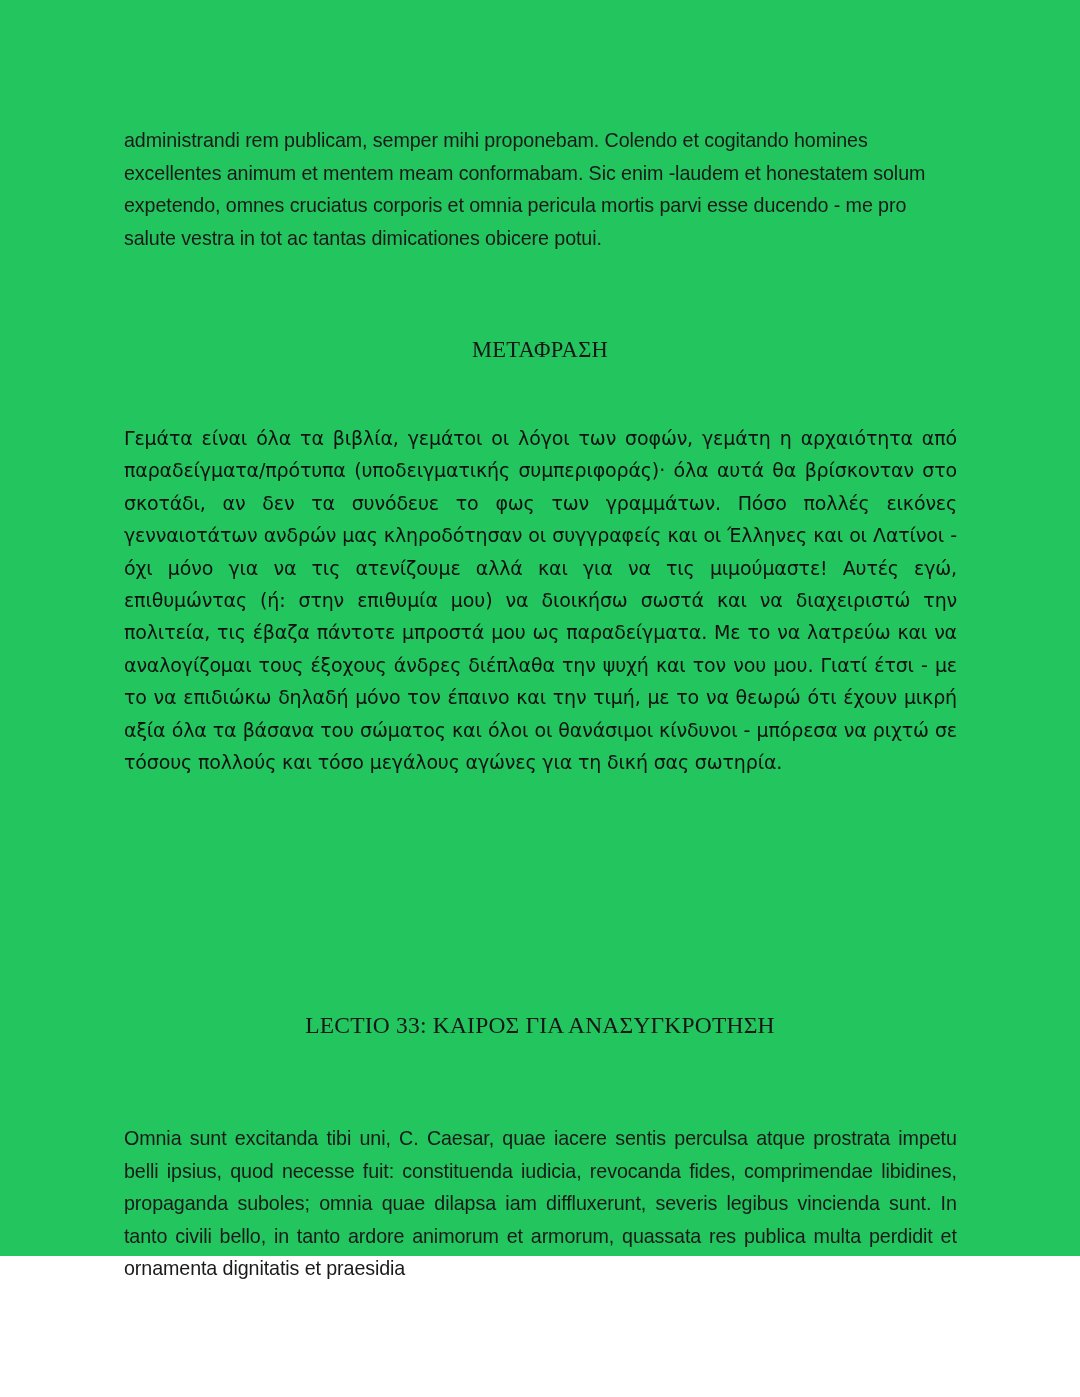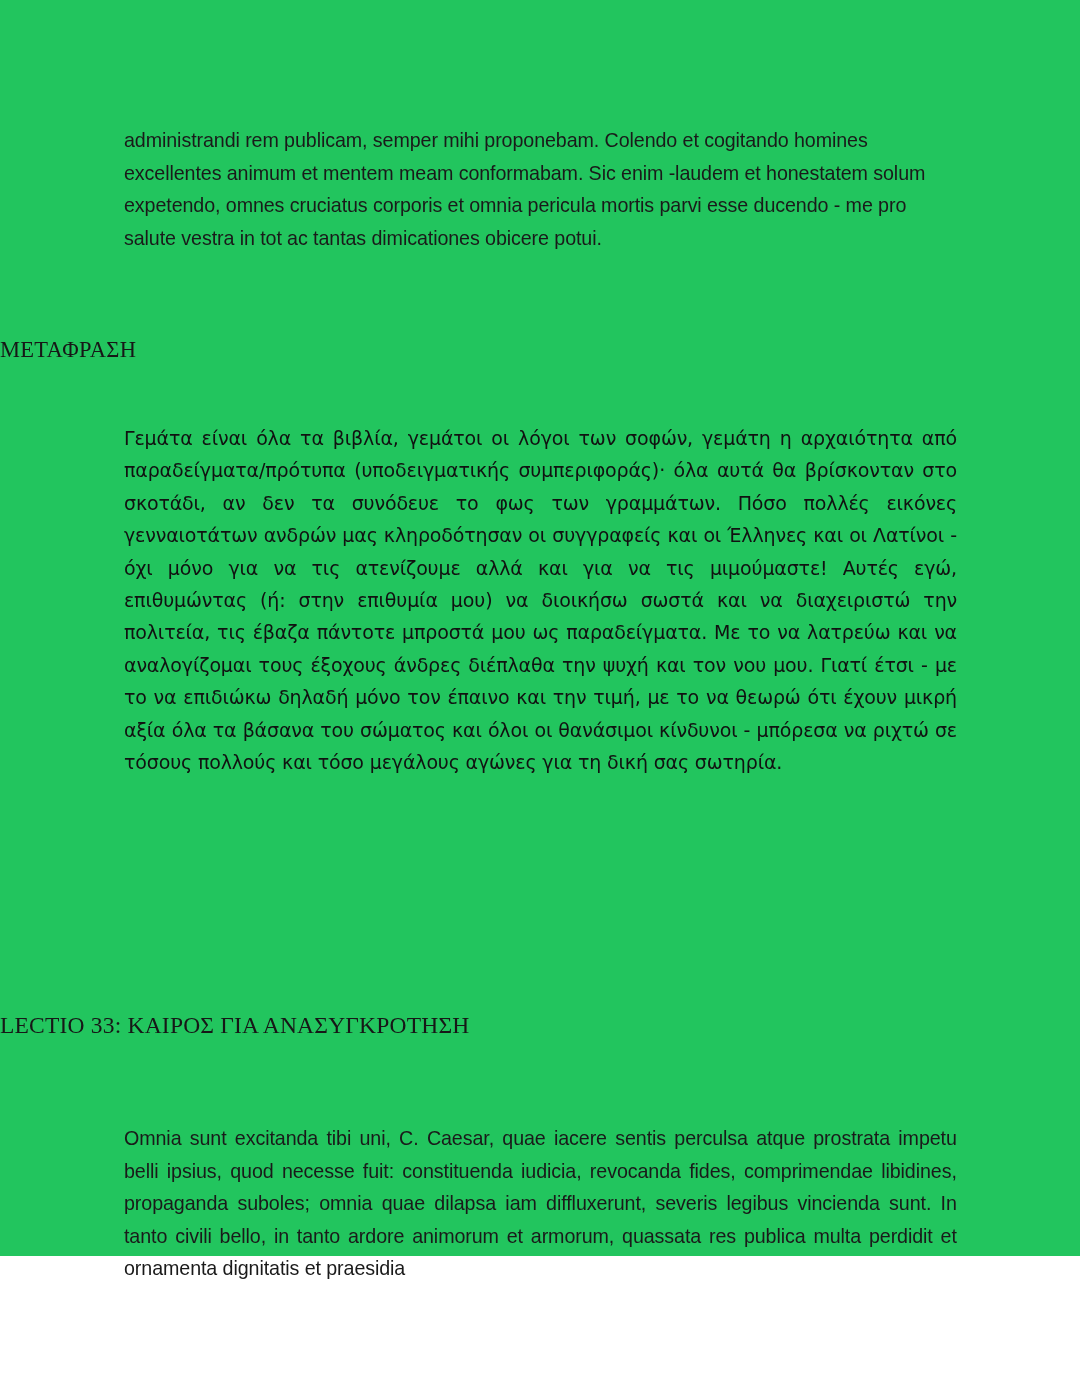--- a/index.html
+++ b/index.html
@@ -65,21 +65,21 @@
     transform: scaleX(0.98);
     transform-origin: left top;
     width: 850px;
   }
 
   
   .heading {
     position: absolute;
     left: 0;
     width: 1080px;
-    text-align: left;
+    text-align: center;
     font-family: "Liberation Serif", "DejaVu Serif", serif;
     color: #171717;
     letter-spacing: 0.3px;
     white-space: nowrap;
   }
   #metafrasi-heading {
     top: 337px;
     font-size: 22.5px;
   }
   #lectio-heading {

